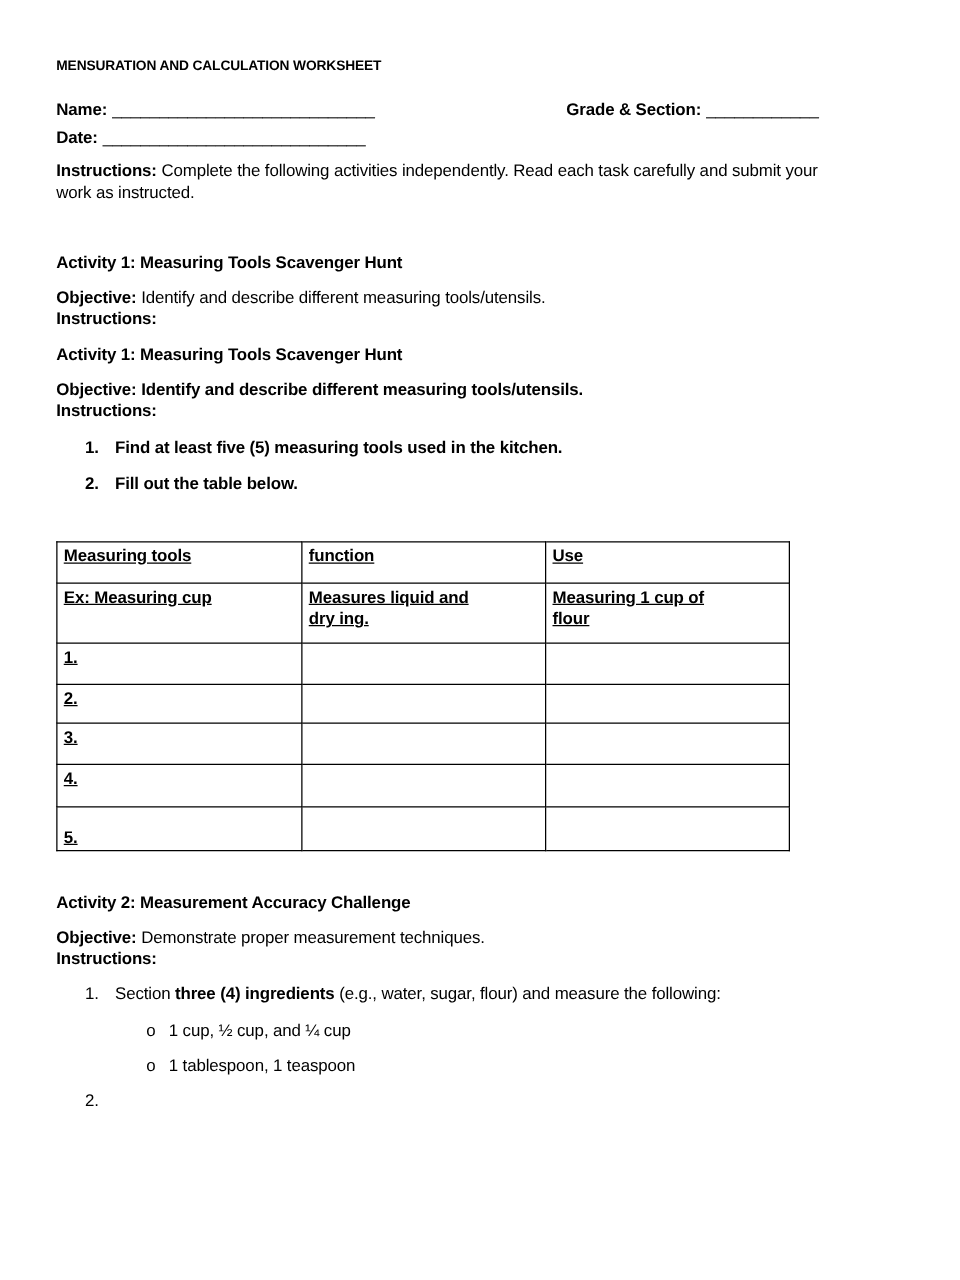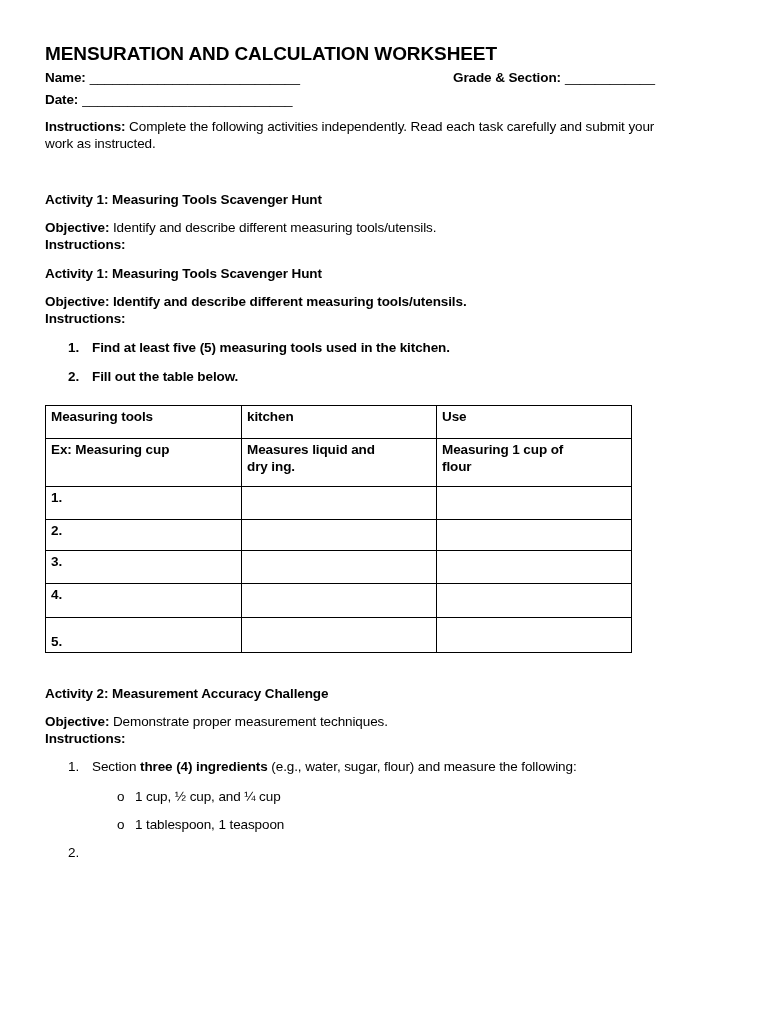--- a/index.html
+++ b/index.html
@@ -4,32 +4,32 @@
 <style>
   html,body { margin:0; padding:0; background:#ffffff; }
   .page {
     position:relative; width:768px; height:1024px; background:#ffffff;
     overflow:hidden; color:#000;
     font-family:"Liberation Sans","DejaVu Sans",sans-serif;
     font-size:13.5px; line-height:17px; letter-spacing:-0.1px;
   }
   .content { padding:45px 73px 0 45px; }
   .b { font-weight:bold; }
-  .title { font-size:19px; font-weight:bold; }
-  .field-row { margin-top:7px; position:relative; height:17px; white-space:nowrap; }
+  .title { font-size:11px; font-weight:bold; }
+  .field-row { margin-top:17px; position:relative; height:17px; white-space:nowrap; }
   .blank { margin-left:4px; letter-spacing:0; }
   .grade-block { position:absolute; left:408px; top:0; }
   .date-row { margin-top:5px; }
   .para-instructions { margin-top:10px; max-width:630px; }
   .h-act1a { margin-top:39px; font-weight:bold; }
   .obj-block { margin-top:11px; max-width:648px; }
   .h-act1b { margin-top:12px; font-weight:bold; }
   .step { display:flex; margin-top:12px; font-weight:bold; }
   .step-num { flex:0 0 24px; margin-left:23px; }
-  .ws-table { border-collapse:collapse; margin-top:20px; width:586px; table-layout:fixed; }
+  .ws-table { border-collapse:collapse; margin-top:38px; width:586px; table-layout:fixed;text-decoration:underline; }
   .ws-table td { border:1px solid #000; padding:2px 5px; vertical-align:top; font-weight:bold; }
   .ws-table col.c1 { width:196px; } .ws-table col.c2 { width:195px; } .ws-table col.c3 { width:195px; }
   .cw { max-width:142px; }
   .tr-head td { height:28px; }
   .tr-ex td { height:43px; }
   .tr-r1 td { height:28px; } .tr-r2 td { height:26px; } .tr-r3 td { height:28px; }
   .tr-r4 td { height:29px; } .tr-r5 td { height:30px; }
   .ws-table td.v-bottom { vertical-align:bottom; }
   .h-act2 { margin-top:32px; font-weight:bold; }
   .a2-step { display:flex; margin-top:11px; max-width:648px; }
@@ -91,21 +91,21 @@
           <col class="c1">
           <col class="c2">
           <col class="c3">
         </colgroup>
       <tbody>
           <tr class="tr-head">
         <td>
               <div class="cw">Measuring tools</div>
             </td>
         <td>
-              <div class="cw">kitchen</div>
+              <div class="cw">function</div>
             </td>
         <td>
               <div class="cw">Use</div>
             </td>
       </tr>
       <tr class="tr-ex">
         <td>
               <div class="cw">Ex: Measuring cup</div>
             </td>
         <td>

